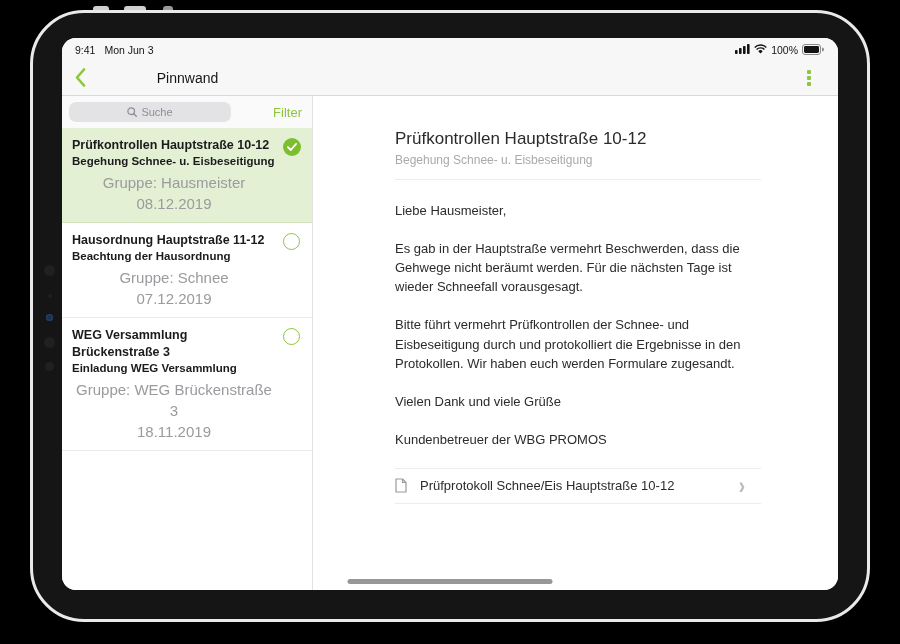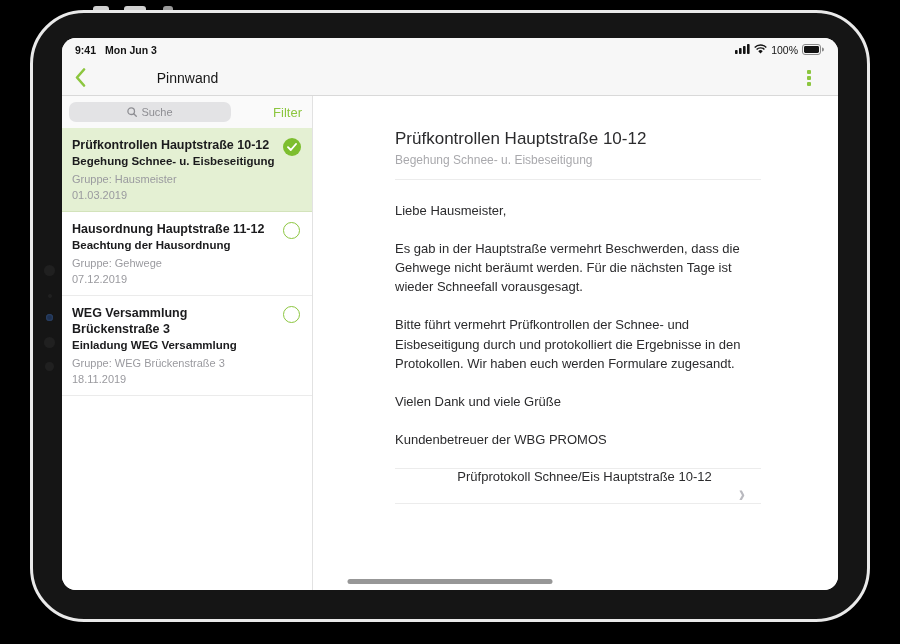--- a/index.html
+++ b/index.html
@@ -18,21 +18,21 @@
   .cam-dot.blue{background:#1e3050;box-shadow:inset 0 0 2px #3d5e8c;}
   .screen{
     position:absolute;left:62px;top:38px;width:776px;height:552px;background:#fff;
     border-radius:14px;overflow:hidden;z-index:2;
   }
   
   .statusbar{
     height:20px;background:#f7f7f7;display:flex;align-items:center;
     justify-content:space-between;padding:2px 14px 0 13px;
   }
-  .sb-left{display:flex;gap:9px;font-size:10.5px;font-weight:700;color:#141414;}
+  .sb-left{display:flex;gap:9px;font-size:10.5px;font-weight:400;color:#141414;}
   .sb-right{display:flex;align-items:center;gap:4px;font-size:10.5px;font-weight:500;color:#141414;}
   
   .navbar{height:35px;background:#f7f7f7;border-bottom:1px solid #d9d9d9;display:flex;}
   .nav-left{width:251px;position:relative;display:flex;align-items:center;justify-content:center;}
   .back-btn{position:absolute;left:7px;top:6px;width:22px;height:22px;display:flex;align-items:center;justify-content:center;cursor:pointer;}
   .nav-title{font-size:14px;font-weight:400;color:#161616;}
   .nav-right{flex:1;position:relative;}
   .menu-btn{position:absolute;right:20px;top:8px;width:18px;height:20px;display:flex;flex-direction:column;align-items:center;justify-content:center;gap:2.5px;cursor:pointer;}
   .menu-btn i{width:3.5px;height:3.5px;border-radius:1px;background:#8CC63F;display:block;}
   
@@ -49,39 +49,39 @@
     display:flex;align-items:center;padding:0 11px 0 8px;
   }
   .count{font-size:10.5px;color:#9a9aa0;}
   .meta-icons{margin-left:auto;display:flex;align-items:center;gap:12px;}
   .circle-outline{width:15px;height:15px;border:1.5px solid #8CC63F;border-radius:50%;box-sizing:content-box;}
   
   .item{position:relative;padding:9px 36px 8px 10px;border-bottom:1px solid #ebebeb;background:#fff;cursor:pointer;}
   .item.selected{background:#e4f0d3;border-bottom-color:#d3e3bb;}
   .item-title{font-size:12.5px;font-weight:700;color:#1b1b1d;line-height:1.3;}
   .item-subtitle{font-size:11.5px;font-weight:700;color:#1b1b1d;line-height:1.3;margin-top:1px;}
-  .item-group,.item-date{font-size:11px;color:#9a9a9f;line-height:1.4;}
+  .item-group,.item-date{font-size:15px;color:#9a9a9f;line-height:1.4;text-align:center;}
   .item-group{margin-top:3px;}
   .status{position:absolute;right:11px;top:10px;width:18px;height:18px;}
   .status .check{
     width:18px;height:18px;border-radius:50%;background:#7DBE2F;
     display:flex;align-items:center;justify-content:center;
   }
   .status .open{width:15px;height:15px;border:1.5px solid #8CC63F;border-radius:50%;}
   
   .detail{flex:1;background:#fff;padding:33px 0 0 82px;box-sizing:border-box;}
   .detail-content{width:366px;}
   .d-title{font-size:17px;font-weight:500;color:#2b2b2d;}
   .d-subtitle{font-size:12px;color:#a9a9ad;margin-top:4px;}
   .d-divider{height:1px;background:#ececec;margin-top:12px;}
   .d-body{margin-top:21px;font-size:13px;line-height:1.47;color:#2b2b2d;}
   .d-body p{margin:0 0 19px 0;}
   .attachment{
     border-top:1px solid #ececec;border-bottom:1px solid #ececec;height:34px;
-    display:flex;align-items:center;margin-top:4px;cursor:pointer;flex-direction:column;
+    display:flex;align-items:center;margin-top:4px;cursor:pointer;
   }
   .att-label{margin-left:13px;font-size:13px;color:#2b2b2d;}
   .att-chevron{margin-left:auto;margin-right:16px;color:#b9b9bf;font-size:19px;line-height:1;font-weight:700;transform:scaleY(1.25);}
   .home-indicator{
     position:absolute;bottom:6px;left:50%;transform:translateX(-50%);
     width:205px;height:5px;border-radius:2.5px;background:#979797;
   }
 </style>
 </head>
 <body>
@@ -163,34 +163,34 @@
           <span>Suche</span>
         </div>
         <span class="filter-link">Filter</span>
       </div>
 
 
       <div class="item selected">
         <div class="item-title">Prüfkontrollen Hauptstraße 10-12</div>
         <div class="item-subtitle">Begehung Schnee- u. Eisbeseitigung</div>
         <div class="item-group">Gruppe: Hausmeister</div>
-        <div class="item-date">01.03.2019</div>
+        <div class="item-date">08.12.2019</div>
         <span class="status">
           <span class="check">
             <svg width="10" height="8" viewBox="0 0 10 8">
                 <polyline points="1,4.2 3.8,7 9,1" fill="none" stroke="#fff" stroke-width="1.9" stroke-linecap="round" stroke-linejoin="round"></polyline>
               </svg>
           </span>
         </span>
       </div>
 
       <div class="item">
         <div class="item-title">Hausordnung Hauptstraße 11-12</div>
         <div class="item-subtitle">Beachtung der Hausordnung</div>
-        <div class="item-group">Gruppe: Gehwege</div>
+        <div class="item-group">Gruppe: Schnee</div>
         <div class="item-date">07.12.2019</div>
         <span class="status">
           <span class="open" style="display:block;"></span>
         </span>
       </div>
 
       <div class="item">
         <div class="item-title">WEG Versammlung Brückenstraße 3</div>
         <div class="item-subtitle">Einladung WEG Versammlung</div>
         <div class="item-group">Gruppe: WEG Brückenstraße 3</div>

